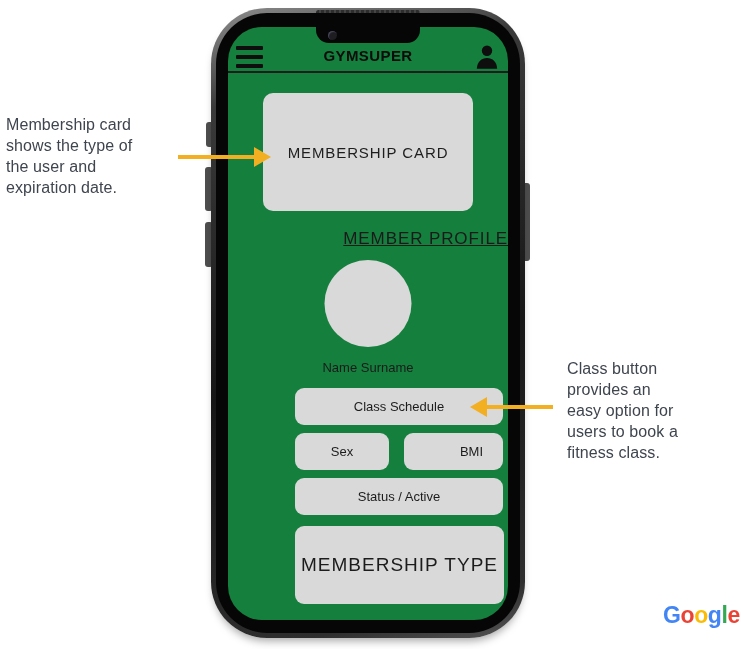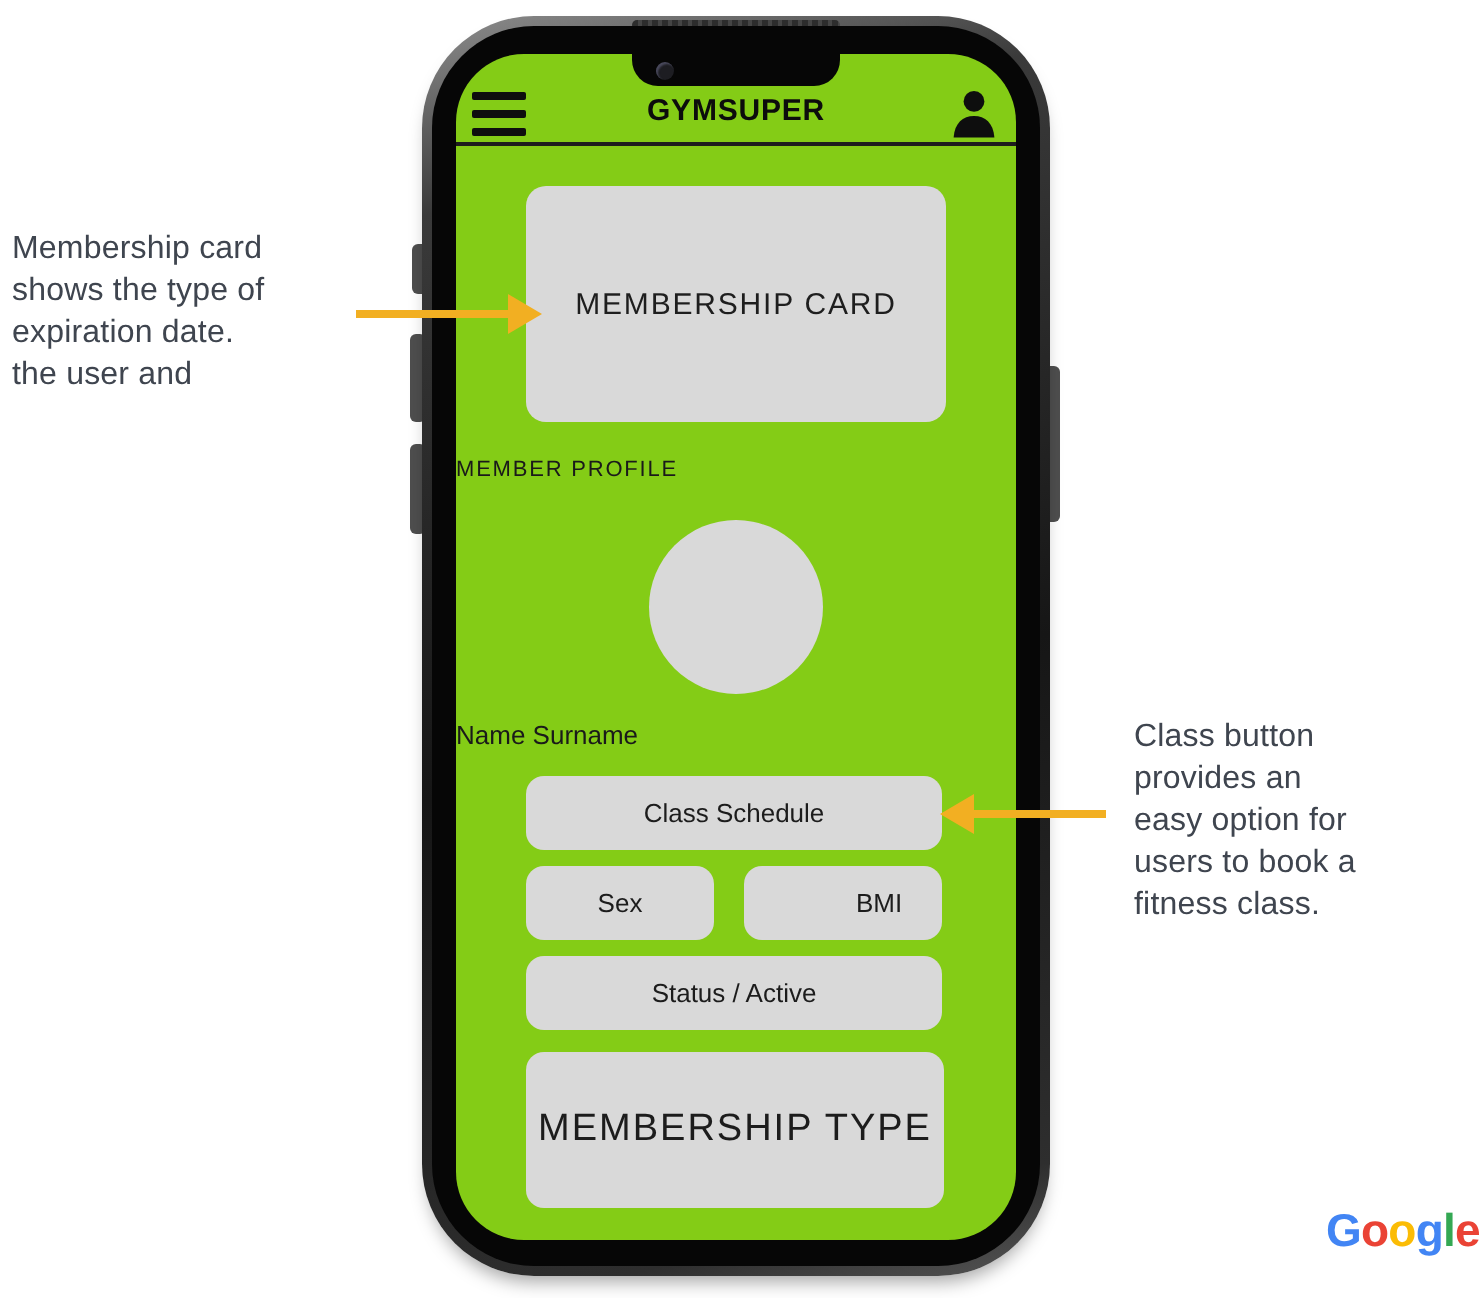--- a/index.html
+++ b/index.html
@@ -47,21 +47,21 @@
   }
   .top-slot {
     position:absolute; left:50%; transform:translateX(-50%); top:2px;
     width:104px; height:5px; border-radius:3px;
     background:repeating-linear-gradient(90deg,#2d2d2d 0 3px,#454545 3px 5px);
   }
   .bezel { position:absolute; left:5px; top:5px; right:5px; bottom:5px;
            background:#060606; border-radius:51px; }
   .screen {
     position:absolute; left:12px; top:14px; width:280px; height:593px;
-    background:#84cc16; border-radius:34px; overflow:hidden; color:var(--ink);
+    background:#15803d; border-radius:34px; overflow:hidden; color:var(--ink);
   }
   .notch {
     position:absolute; left:50%; transform:translateX(-50%); top:0;
     width:104px; height:16px; background:#060606; border-radius:0 0 13px 13px;
   }
   .camera { position:absolute; left:12px; top:4px; width:9px; height:9px;
             border-radius:50%; background:#1d1d22;
             box-shadow:inset 1px 1px 1px rgba(110,110,140,0.55); }
 
   
@@ -74,52 +74,52 @@
   .person { position:absolute; right:9px; top:17px; width:24px; height:25px; cursor:pointer; }
   .header-divider { position:absolute; left:0; right:0; top:44px; height:2px; background:#1d1d1d; }
 
   
   .membership-card {
     position:absolute; left:35px; top:66px; width:210px; height:118px;
     background:var(--gray); border-radius:10px; display:flex; align-items:center;
     justify-content:center; font-size:15px; letter-spacing:0.9px; color:#1e1e1e;
     cursor:pointer;
   }
-  .section-title { position:absolute; left:0; right:0; top:202px; text-align:left;
-                   font-size:11px; letter-spacing:0.9px; color:#1a1a1a; }
+  .section-title { position:absolute; left:0; right:0; top:202px; text-align:right;
+                   font-size:17px; letter-spacing:0.9px; color:#1a1a1a;text-decoration:underline; }
   .avatar { position:absolute; left:50%; transform:translateX(-50%); top:233px;
             width:87px; height:87px; border-radius:50%; background:var(--gray); }
-  .member-name { position:absolute; left:0; right:0; top:333px; 
+  .member-name { position:absolute; left:0; right:0; top:333px; text-align:center;
                  font-size:13px; color:#1a1a1a; }
   .btn {
     position:absolute; background:var(--gray); border-radius:9px;
     display:flex; align-items:center; justify-content:center;
-    font-size:13px; color:#1c1c1c; cursor:pointer;
+    font-size:13px; color:#1c1c1c; cursor:pointer;margin-left:32px;
   }
   .btn-class  { left:35px;  top:361px; width:208px; height:37px; }
   .btn-sex    { left:35px;  top:406px; width:94px; height:37px; }
   .btn-bmi    { left:144px; top:406px; width:99px;  height:37px;padding-left:36px; }
   .btn-status { left:35px;  top:451px; width:208px; height:37px; }
   .btn-type   { left:35px;  top:499px; width:209px; height:78px;
                 font-size:19px; letter-spacing:1px; }
 
   
   .google { position:absolute; left:663px; top:602px; font-size:23px; font-weight:600;
             letter-spacing:-0.4px; z-index:3; }
 </style>
 </head>
 <body>
 
 <div class="canvas">
 
   <div class="note note-left">
     <div>Membership card</div>
     <div>shows the type of</div>
+    <div>the user and</div>
     <div>expiration date.</div>
-    <div>the user and</div>
   </div>
   <div class="arrow-line al-left"></div>
   <div class="arrow-head ah-left"></div>
 
   <div class="note note-right">
     <div>Class button</div>
     <div>provides an</div>
     <div>easy option for</div>
     <div>users to book a</div>
     <div>fitness class.</div>

